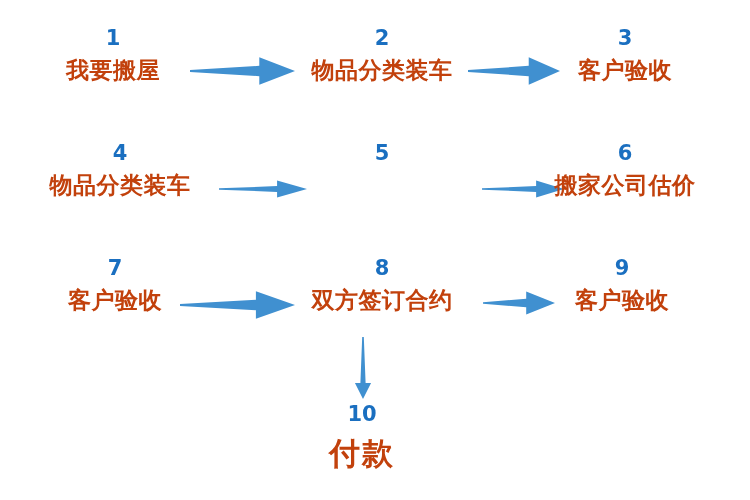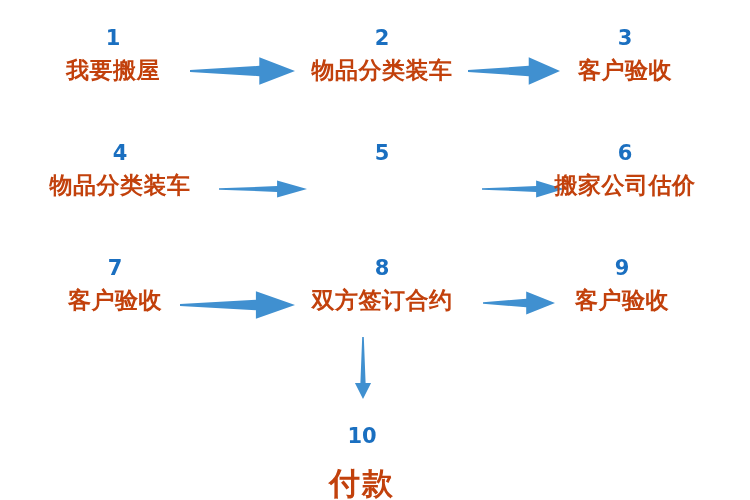--- a/index.html
+++ b/index.html
@@ -36,21 +36,21 @@
     display: block;
     margin-top: 9px;
     font-size: 23px;
     font-weight: bold;
     line-height: 1.05;
     color: #c2410c;
     letter-spacing: 0.5px;
   }
   .node.final .node-label {
     font-size: 31px;
-    margin-top: 20px;
+    margin-top: 12px;
     letter-spacing: 2px;
   }
   .arrow {
     position: absolute;
   }
   .arrow svg {
     display: block;
     overflow: visible;
   }
 </style>
@@ -122,17 +122,17 @@
       <span class="node-label">客户验收</span>
     </div>
     <div class="node" style="left: 382px; top: 258px; color: rgb(26, 111, 192);">
       <span class="node-number">8</span>
       <span class="node-label">双方签订合约</span>
     </div>
     <div class="node" style="left: 622px; top: 258px; color: rgb(26, 111, 192);">
       <span class="node-number">9</span>
       <span class="node-label">客户验收</span>
     </div>
-    <div class="node final" style="left: 362px; top: 426px; color: rgb(26, 111, 192);">
+    <div class="node final" style="left: 362px; top: 404px; color: rgb(26, 111, 192);">
       <span class="node-number">10</span>
       <span class="node-label">付款</span>
     </div>
   </div>
 
 </body></html>

